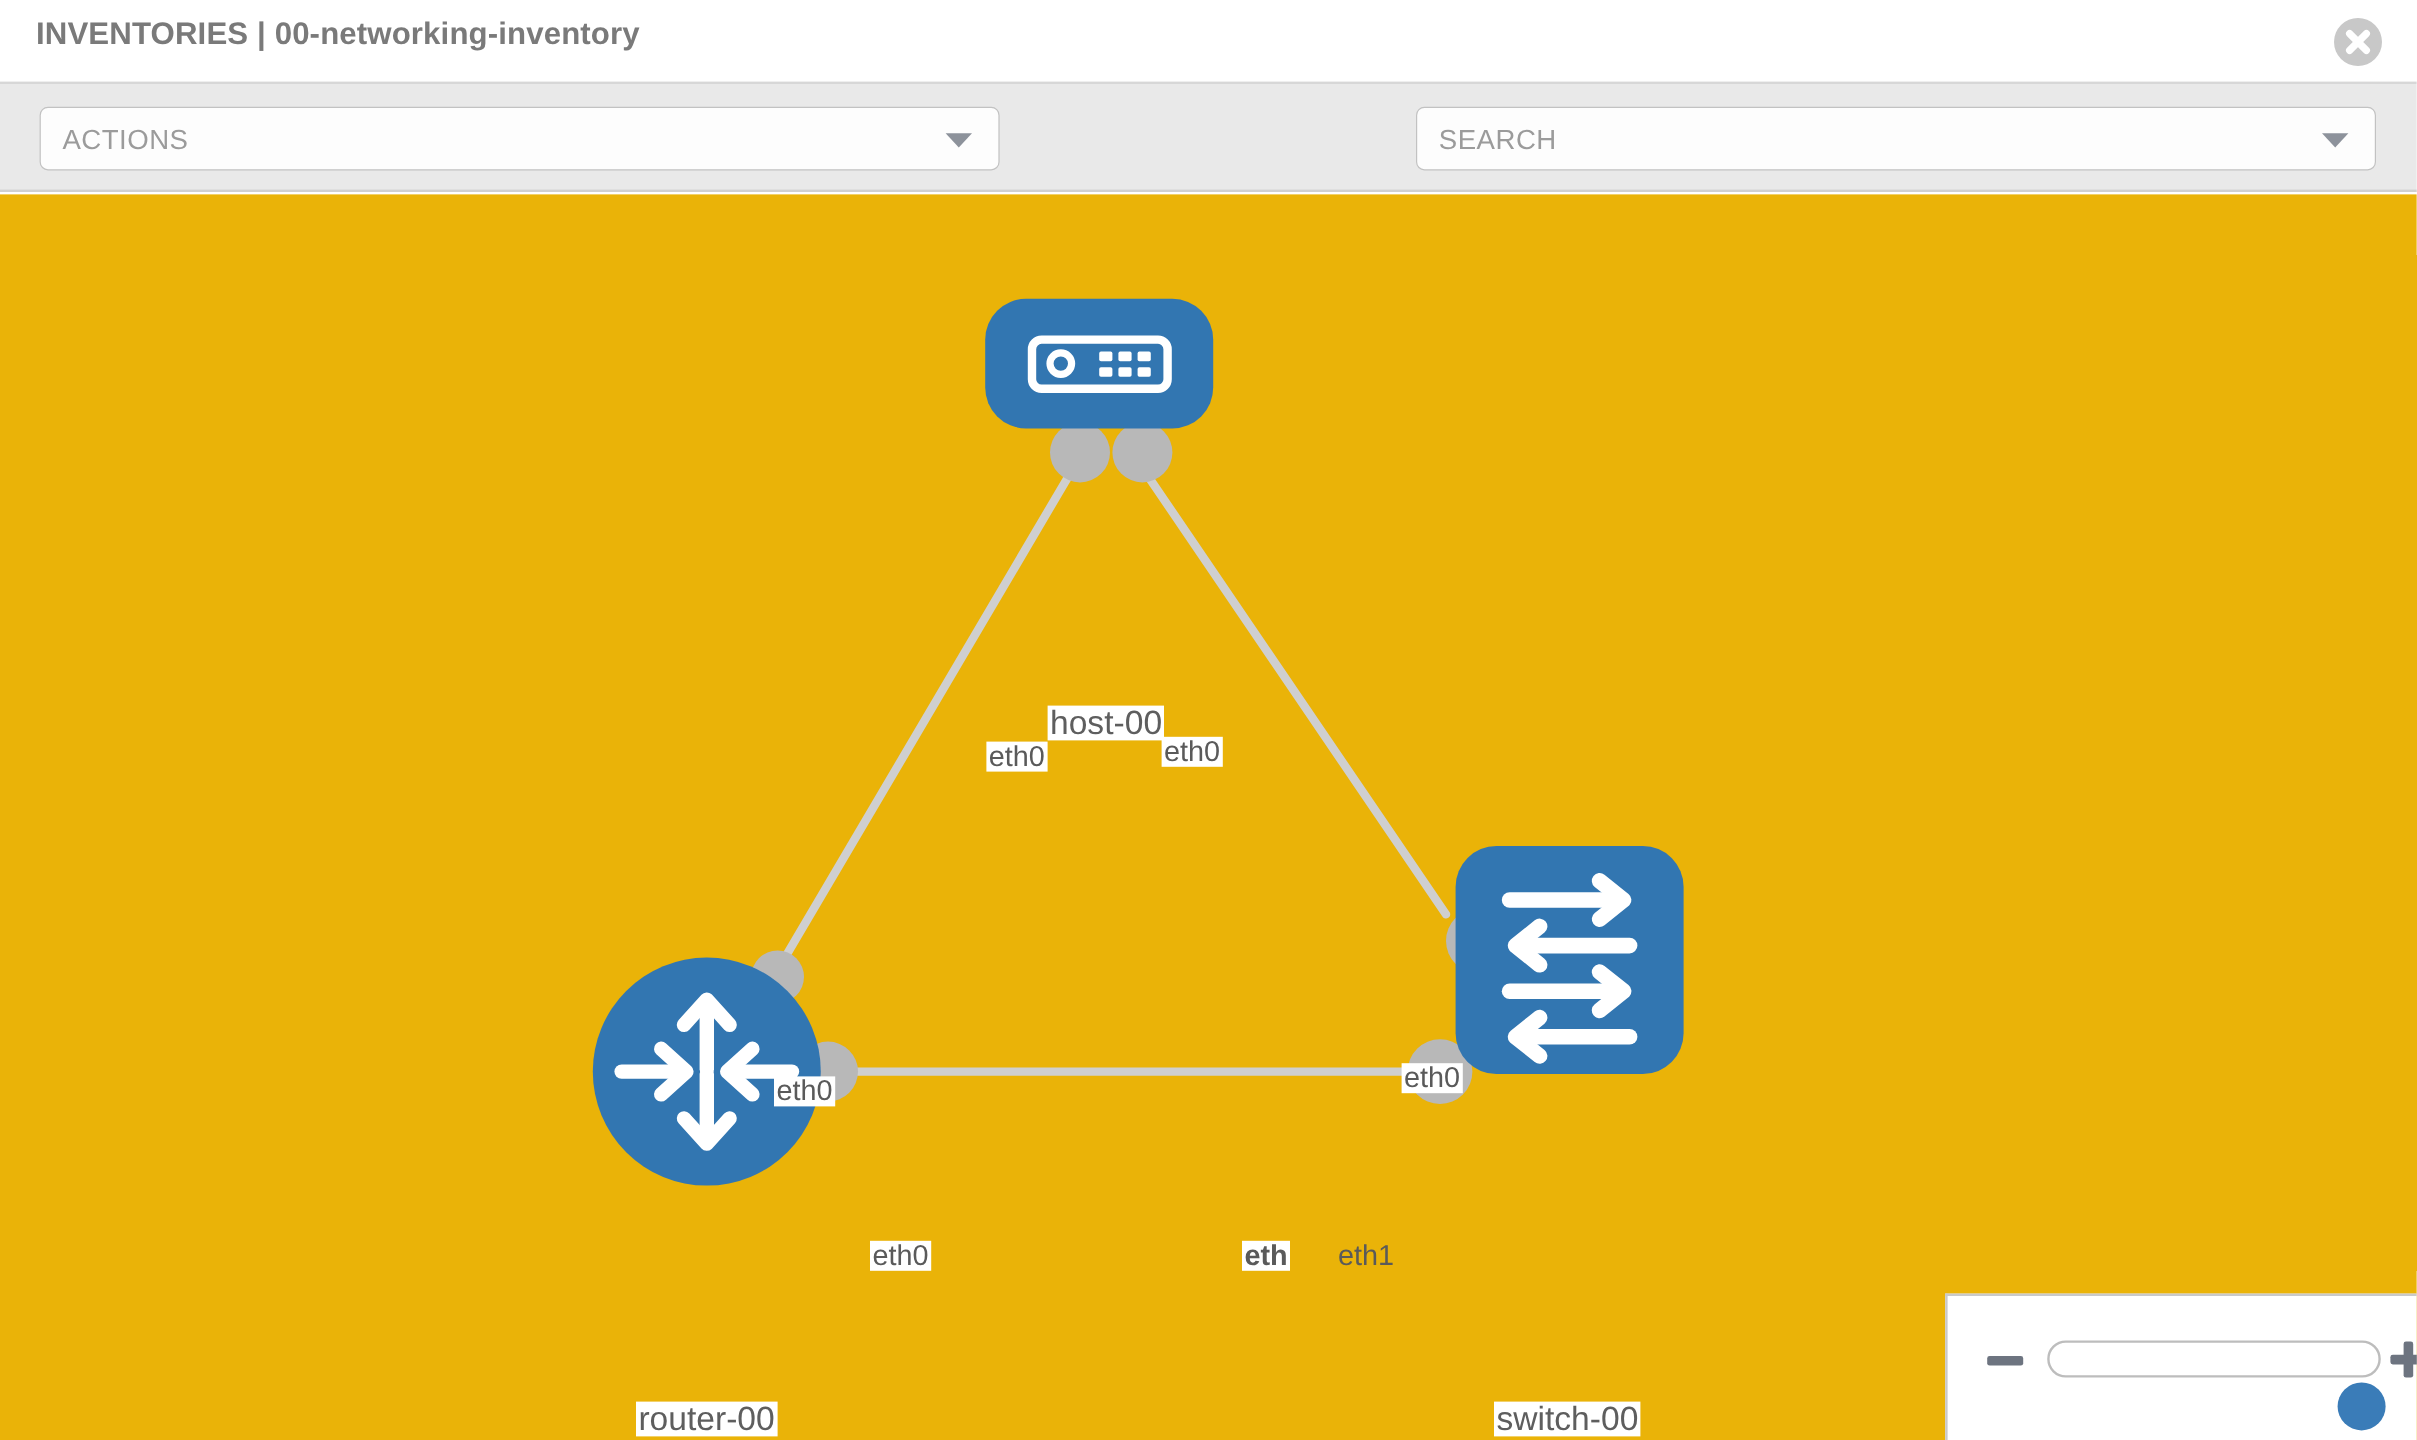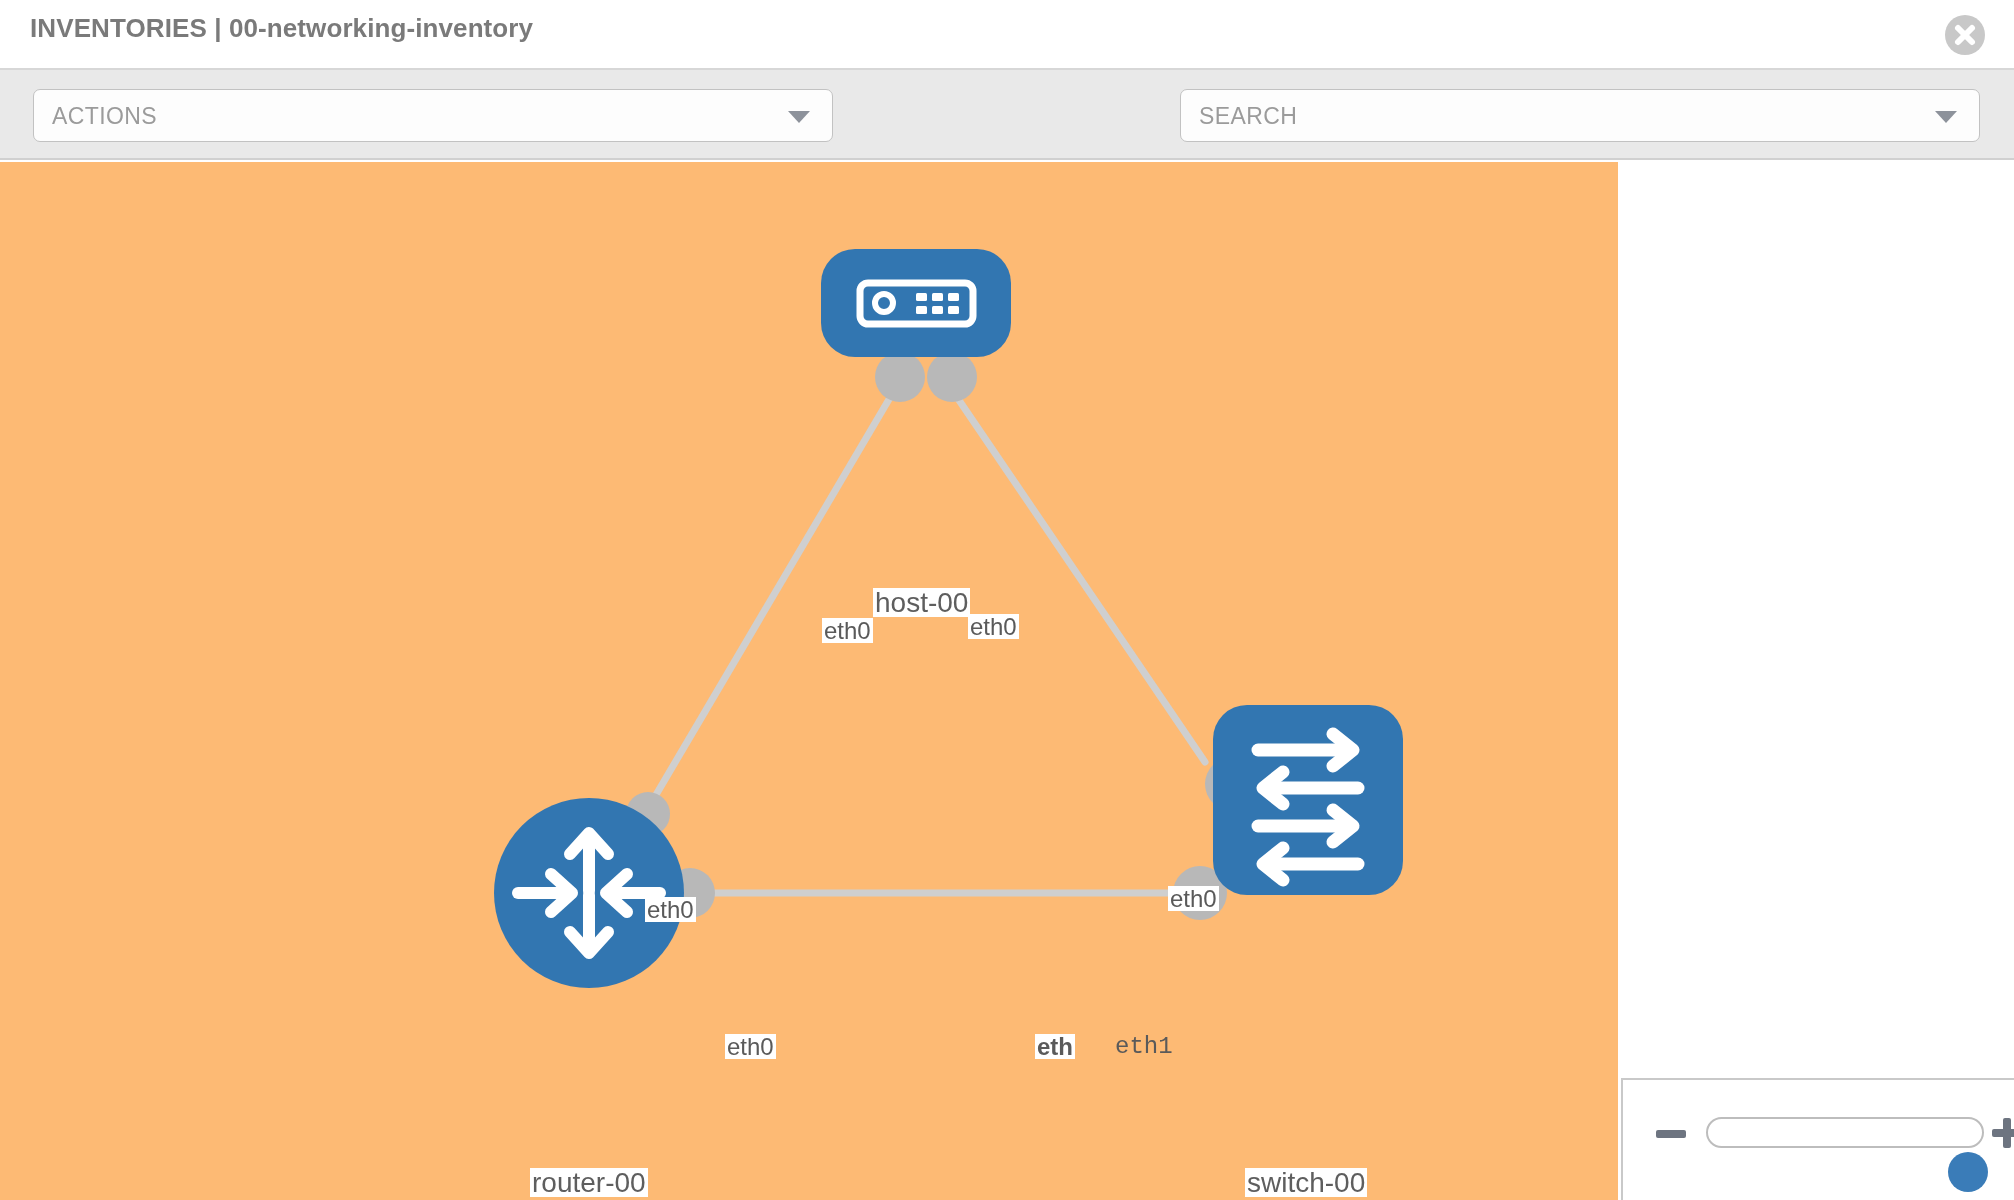--- a/index.html
+++ b/index.html
@@ -85,22 +85,22 @@
   .search-label {
     position: absolute; left: 18px; top: 13px;
     font-size: 23px; color: #9b9b9b;
     letter-spacing: 0.4px;
   }
   .search-caret { right: 22px; top: 21px; }
 
   
   .canvas {
     position: absolute; left: 0; top: 162px;
-    width: 1618px; height: 1038px;
-    background: #fdba74;
+    width: 2014px; height: 1038px;
+    background: #eab308;
     overflow: hidden;
   }
   .topology-svg {
     position: absolute; left: 0; top: 0;
     width: 2014px; height: 1038px;
   }
 
   
   .node-label {
     position: absolute;
@@ -302,21 +302,21 @@
 
     <div class="iface-label" style="left:822px; top:456px;">eth0</div>
     <div class="iface-label" style="left:968px; top:452px;">eth0</div>
 
     <div class="iface-label" style="left:645px; top:735px;">eth0</div>
     <div class="iface-label" style="left:1168px; top:724px;">eth0</div>
 
     <div class="iface-label" style="left:725px; top:872px;">eth0</div>
 
     <div class="iface-label" style="left:1035px; top:872px;font-weight:bold;">eth</div>
-    <div class="iface-label" style="left:1113px; top:872px; background:transparent;font-family:Liberation Mono, monospace;">eth1</div>
+    <div class="iface-label" style="left:1113px; top:872px; background:transparent;">eth1</div>
   </div>
 
   <div class="zoom-panel">
     <div class="zoom-minus"></div>
     <div class="zoom-track">
       <div class="zoom-knob"></div>
     </div>
     <div class="zoom-plus"></div>
   </div>
 

